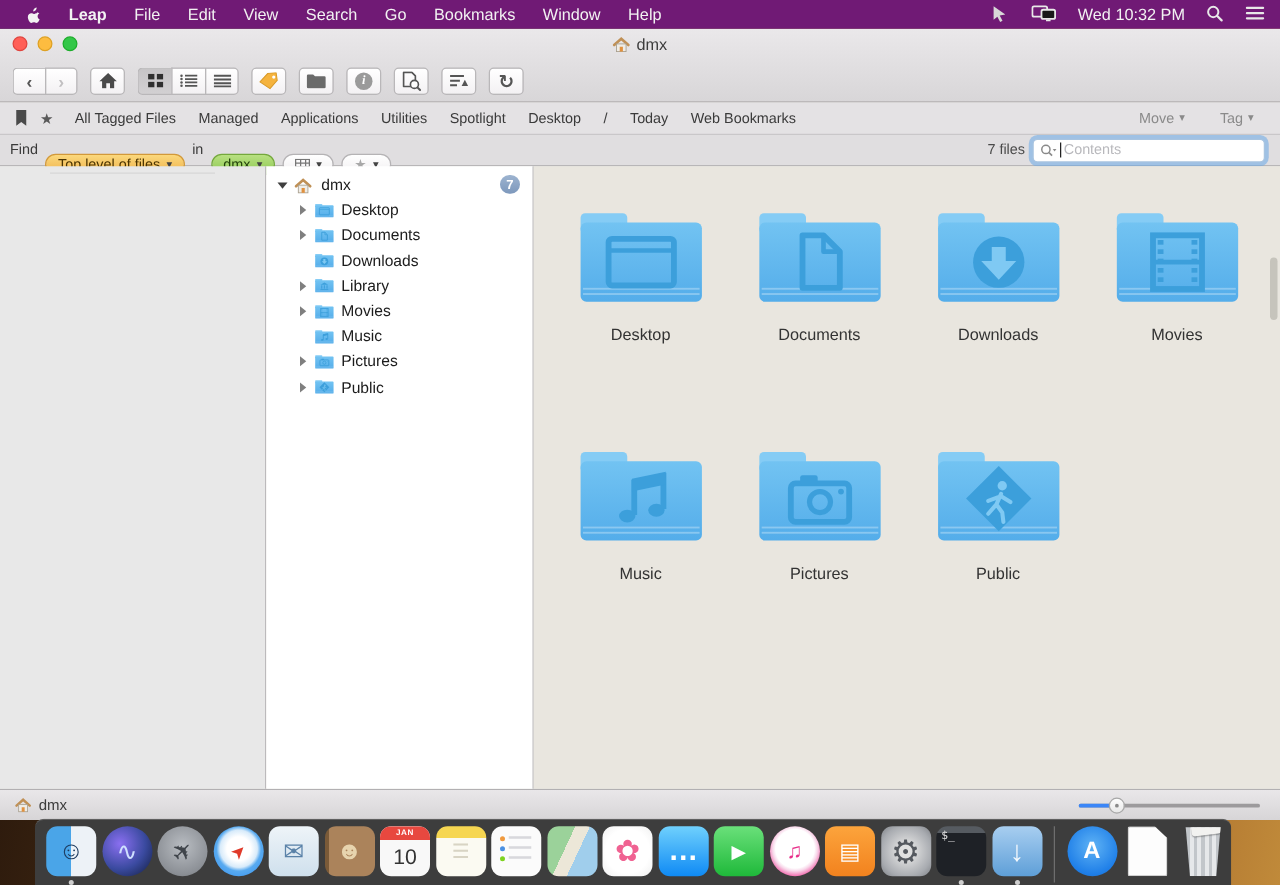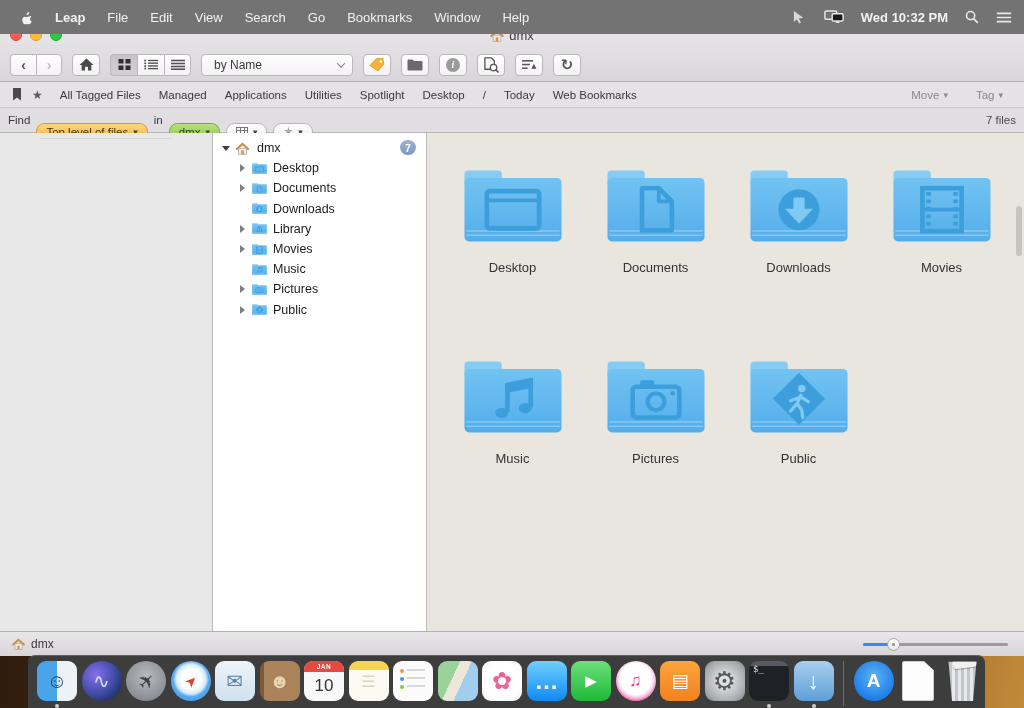--- a/index.html
+++ b/index.html
@@ -3,26 +3,26 @@
 <meta charset="utf-8">
 <style>
   * { margin:0; padding:0; box-sizing:border-box; }
   html,body { width:1024px; height:708px; overflow:hidden; }
   body {
     font-family:"Liberation Sans","DejaVu Sans",sans-serif;
     background:linear-gradient(100deg,#1d0f08 0%,#35200f 14%,#4a2c14 32%,#6a3d1a 55%,#8a4f1f 74%,#a86a2a 88%,#c08a3a 100%);
     position:relative; -webkit-font-smoothing:antialiased;
   }
   
-  .menubar { position:absolute; top:0; left:0; right:0; height:34px; background:#737373;
+  .menubar { position:absolute; top:0; left:0; right:0; height:23px; background:#701a75;
     display:flex; align-items:center; color:#f2f2f2; font-size:13px; padding:0 12px; z-index:30;}
   .menubar .apple { margin:0 10px 0 8px; display:flex; }
   .menu-item { padding:0 11px; }
   .menu-item.app { font-weight:bold; }
-  .menubar-right { margin-left:auto; display:flex; align-items:center; gap:17px;font-weight:bold; }
+  .menubar-right { margin-left:auto; display:flex; align-items:flex-start; gap:17px; }
   .clock { font-size:13px; }
   
   .window { position:absolute; top:23px; left:0; right:0; height:632px; background:#e9e6df; z-index:10; }
   .chrome { background:linear-gradient(180deg,#eae8ea,#d8d6d8); border-bottom:1px solid #aeacae; }
   .titlebar { height:25px; position:relative; display:flex; align-items:center; justify-content:center; }
   .lights { position:absolute; left:10px; top:6px; display:flex; gap:8px; }
   .light { width:12px; height:12px; border-radius:50%; }
   .light.red{background:#ff5f57;border:0.5px solid #e0443e;} .light.yellow{background:#fdbc40;border:0.5px solid #dea123;} .light.green{background:#33c748;border:0.5px solid #1dad2b;}
   .wintitle { display:flex; align-items:center; gap:5px; font-size:13px; color:#3c3c3c; }
   
@@ -240,24 +240,20 @@
           <svg width="14" height="11" viewBox="0 0 14 11">
               <g stroke="#555" stroke-width="1.6">
                 <line x1="0" y1="1.5" x2="14" y2="1.5"></line>
                 <line x1="0" y1="4.5" x2="14" y2="4.5"></line>
                 <line x1="0" y1="7.5" x2="14" y2="7.5"></line>
                 <line x1="0" y1="10.2" x2="14" y2="10.2"></line>
               </g>
             </svg>
         </div>
       </div>
-      <div class="dropdown">
-        <span>by Name</span>
-        <span class="chev"></span>
-      </div>
       <div class="tb-btn tb-icon">
         <svg width="16" height="14" viewBox="0 0 16 14">
             <path fill="#f5b33d" stroke="#d89a28" stroke-width="0.8" d="M1 6.5 L8 0.8 H14.8 V7.2 L8.2 13 z" transform="rotate(-8 8 7)"></path>
             <circle cx="12" cy="3.6" r="1.3" fill="#fff"></circle>
           </svg>
       </div>
       <div class="tb-btn tb-icon">
         <svg width="16" height="12" viewBox="0 0 16 12">
             <path fill="#6a6a6a" d="M0.5 1.5 Q0.5 0.5 1.5 0.5 H5.5 L7 2 H14.5 Q15.5 2 15.5 3 V10.5 Q15.5 11.5 14.5 11.5 H1.5 Q0.5 11.5 0.5 10.5 z"></path>
           </svg>
@@ -337,20 +333,29 @@
           <line x1="4.5" y1="0.5" x2="4.5" y2="9.5" stroke="#777"></line>
           <line x1="8.5" y1="0.5" x2="8.5" y2="9.5" stroke="#777"></line>
         </svg>
       <span class="arrow-glyph">▾</span>
     </span>
     <span class="pill white">
       <span style="color:#a8a8a8;font-size:11px">★</span>
       <span class="arrow-glyph">▾</span>
     </span>
     <span class="count">7 files</span>
+    <span class="searchfield">
+      <svg width="14" height="11" viewBox="0 0 15 12">
+          <circle cx="5" cy="5" r="3.6" fill="none" stroke="#8a8a8a" stroke-width="1.3"></circle>
+          <line x1="7.8" y1="7.8" x2="10.4" y2="10.4" stroke="#8a8a8a" stroke-width="1.4"></line>
+          <path fill="#8a8a8a" d="M11 4.5 l1.6 2.2 1.6 -2.2 z"></path>
+        </svg>
+      <span class="caret"></span>
+      <input type="text" placeholder="Contents" style="">
+    </span>
   </div>
 
   <div class="content">
     <div class="tagsidebar">
       <div class="notags-line"></div>
     </div>
     <div class="treepanel">
       <div id="tree">
           <div class="tree-row root">
             <span class="tri-box">

